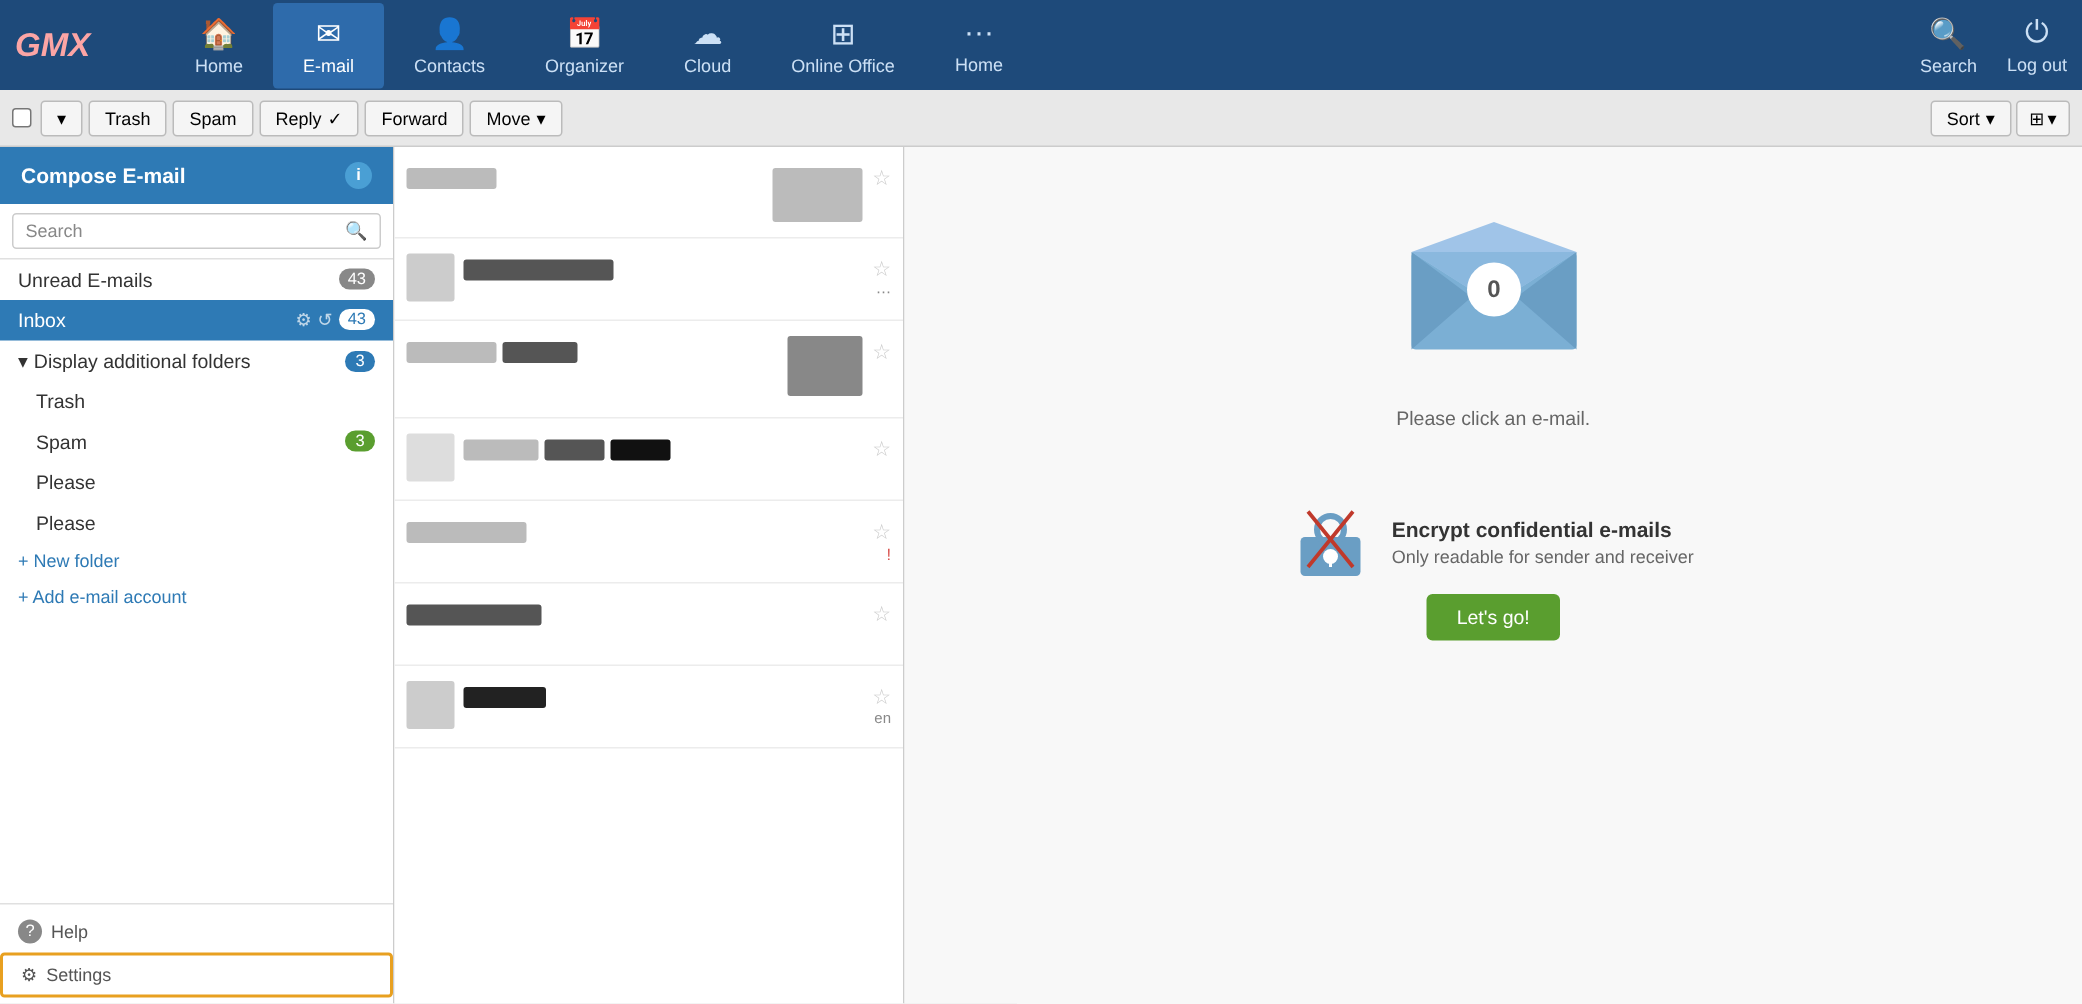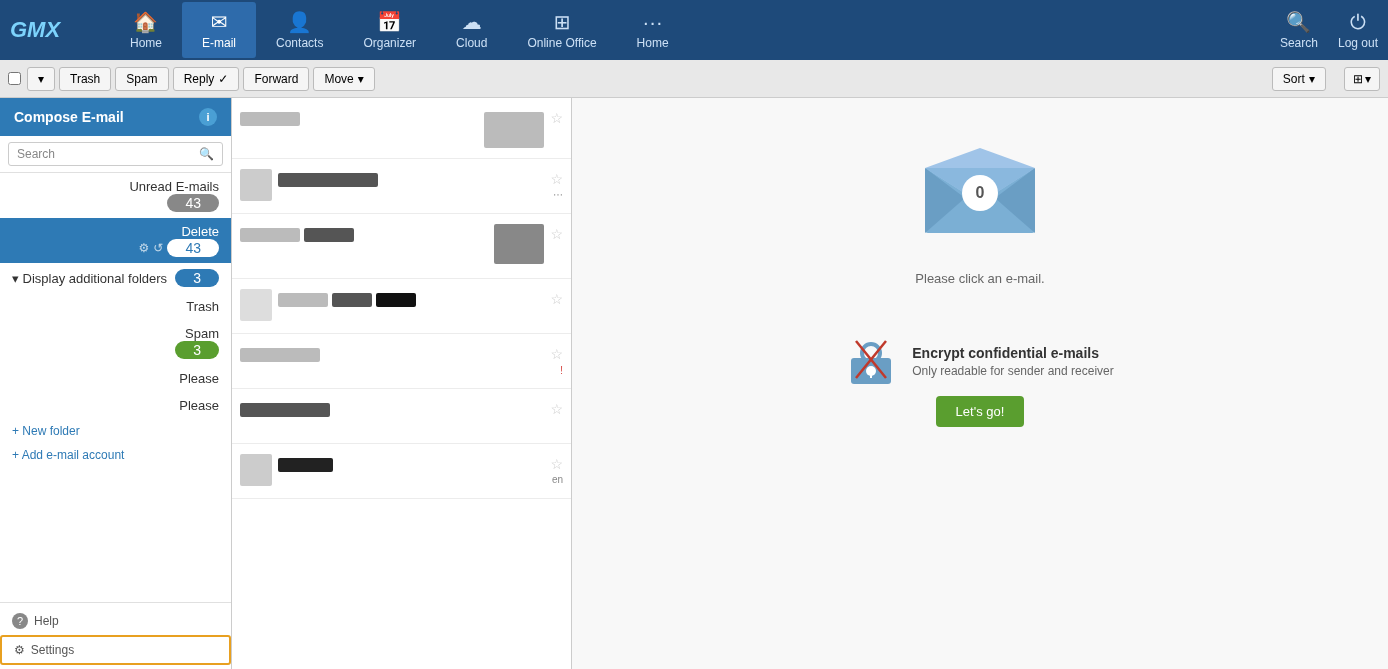--- a/index.html
+++ b/index.html
@@ -7,21 +7,21 @@
 
     
     .top-nav {
       background: #1e4a7a;
       height: 60px;
       display: flex;
       align-items: center;
       padding: 0 10px;
     }
     .gmx-logo {
-      color: #7dd3fc;
+      color: #fca5a5;
       font-size: 22px;
       font-weight: bold;
       font-style: italic;
       margin-right: 20px;
       width: 80px;
     }
     .nav-items {
       display: flex;
       align-items: center;
       flex: 1;
@@ -72,21 +72,21 @@
       cursor: pointer;
       font-size: 12px;
       display: flex;
       align-items: center;
       gap: 4px;
     }
     .toolbar-right {
       margin-left: auto;
       display: flex;
       align-items: center;
-      gap: 18px;
+      gap: 3px;
     }
     .sort-btn {
       background: #f5f5f5;
       border: 1px solid #bbb;
       border-radius: 3px;
       padding: 4px 10px;
       cursor: pointer;
       font-size: 12px;
       display: flex;
       align-items: center;
@@ -105,21 +105,21 @@
     }
 
     
     .main-layout {
       display: flex;
       height: calc(669px - 60px - 38px);
     }
 
     
     .sidebar {
-      width: 232px;
+      width: 263px;
       background: #fff;
       border-right: 1px solid #ccc;
       display: flex;
       flex-direction: column;
       overflow: hidden;
     }
     .compose-btn {
       background: #2e7ab5;
       color: white;
       padding: 10px 14px;
@@ -157,37 +157,36 @@
       display: flex;
       align-items: center;
       justify-content: space-between;
     }
     .search-input-text { color: #888; }
     .folder-list { flex: 1; overflow-y: auto; }
     .folder-item {
       padding: 6px 12px;
       cursor: pointer;
       display: flex;
-      align-items: flex-end;
+      align-items: flex-start;
       justify-content: space-between;
       font-size: 13px;
       color: #333;
-      flex-direction: column;
     }
     .folder-item.active {
       background: #2e7ab5;
       color: white;
     }
     .folder-label { display: flex; align-items: center; gap: 6px; }
     .badge {
       background: #888;
       color: white;
       border-radius: 10px;
-      padding: 1px 18px;
-      font-size: 14px;
+      padding: 1px 6px;
+      font-size: 11px;
       min-width: 20px;
       text-align: center;
     }
     .badge-blue { background: #2e7ab5; }
     .folder-actions {
       display: flex;
       align-items: center;
       gap: 4px;
     }
     .folder-icon { font-size: 12px; color: #ccc; }
@@ -404,21 +403,21 @@
     <div class="folder-list">
 
       <div class="folder-item">
         <span>Unread E-mails</span>
         <span class="badge">43</span>
       </div>
 
 
       <div class="folder-item active">
         <div class="folder-label">
-          <span>Delete</span>
+          <span>Inbox</span>
         </div>
         <div class="folder-actions">
           <span class="folder-icon" style="color:rgba(255,255,255,0.7)">⚙</span>
           <span class="folder-icon" style="color:rgba(255,255,255,0.7)">↺</span>
           <span class="badge">43</span>
         </div>
       </div>
 
       <div class="section-header">
         <div style="display:flex;align-items:center;gap:4px">

